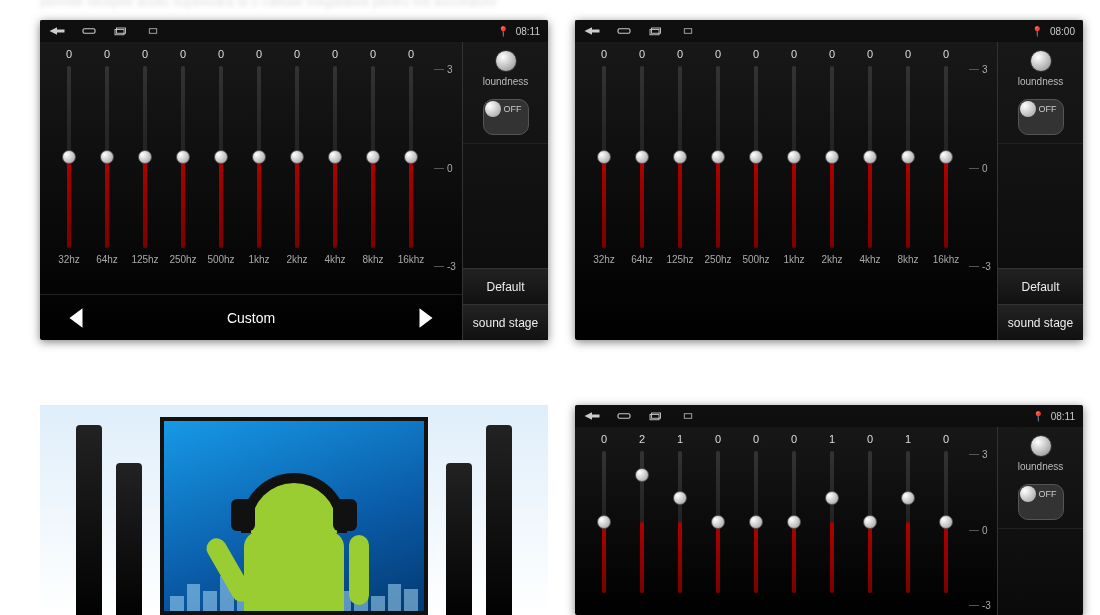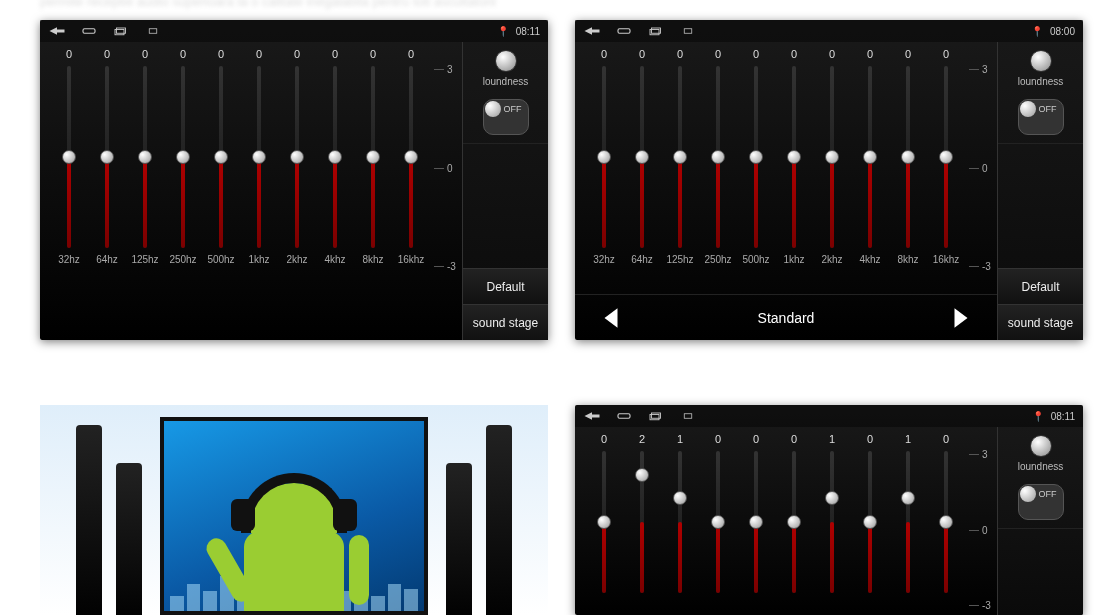--- a/index.html
+++ b/index.html
@@ -370,20 +370,33 @@
               <div class="thumb" style="top:50%"></div>
             </div>
             <div class="band-label">16khz</div>
           </div>
         </div>
       <div class="scale">
         <div class="scale-tick">3</div>
         <div class="scale-tick">0</div>
         <div class="scale-tick">-3</div>
       </div>
+      <div class="preset-row">
+        <div class="arrow">
+            <svg viewBox="0 0 24 24">
+              <path d="M18 3 L6 12 L18 21 Z"></path>
+            </svg>
+          </div>
+        <div class="preset-name">Custom</div>
+        <div class="arrow">
+            <svg viewBox="0 0 24 24">
+              <path d="M6 3 L18 12 L6 21 Z"></path>
+            </svg>
+          </div>
+      </div>
     </div>
     <div class="side-area">
       <div class="loud-block">
         <div class="loud-dot"></div>
         <div class="loud-label">loundness</div>
         <div class="toggle">
           <div class="toggle-knob"></div>
           <div class="toggle-text">OFF</div>
         </div>
       </div>
@@ -506,33 +519,20 @@
               <div class="fill" style="height:50%"></div>
               <div class="thumb" style="top:50%"></div>
             </div>
             <div class="band-label">16khz</div>
           </div>
         </div>
       <div class="scale">
         <div class="scale-tick">3</div>
         <div class="scale-tick">0</div>
         <div class="scale-tick">-3</div>
-      </div>
-      <div class="preset-row">
-        <div class="arrow">
-            <svg viewBox="0 0 24 24">
-              <path d="M18 3 L6 12 L18 21 Z"></path>
-            </svg>
-          </div>
-        <div class="preset-name">Standard</div>
-        <div class="arrow">
-            <svg viewBox="0 0 24 24">
-              <path d="M6 3 L18 12 L6 21 Z"></path>
-            </svg>
-          </div>
       </div>
     </div>
     <div class="side-area">
       <div class="loud-block">
         <div class="loud-dot"></div>
         <div class="loud-label">loundness</div>
         <div class="toggle">
           <div class="toggle-knob"></div>
           <div class="toggle-text">OFF</div>
         </div>

